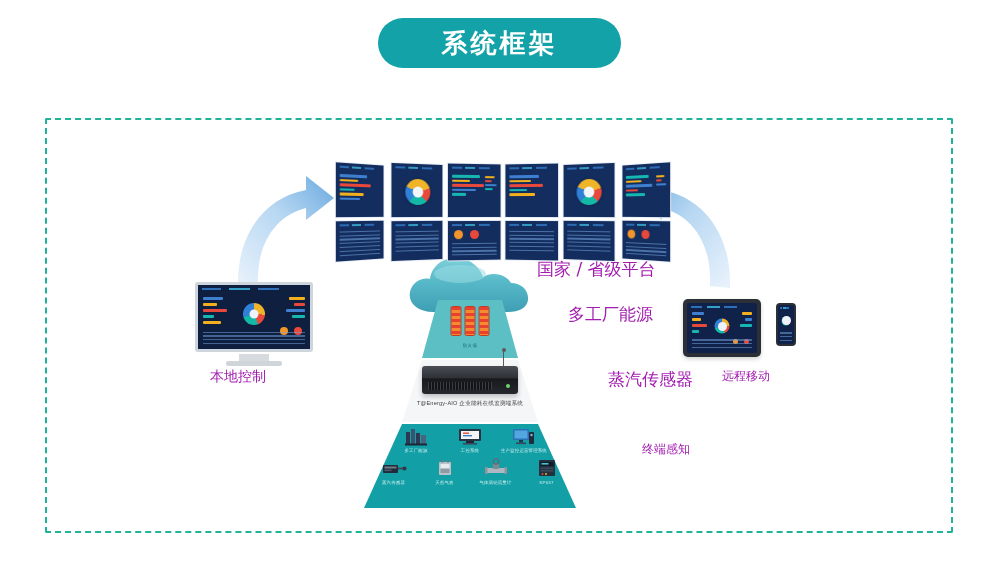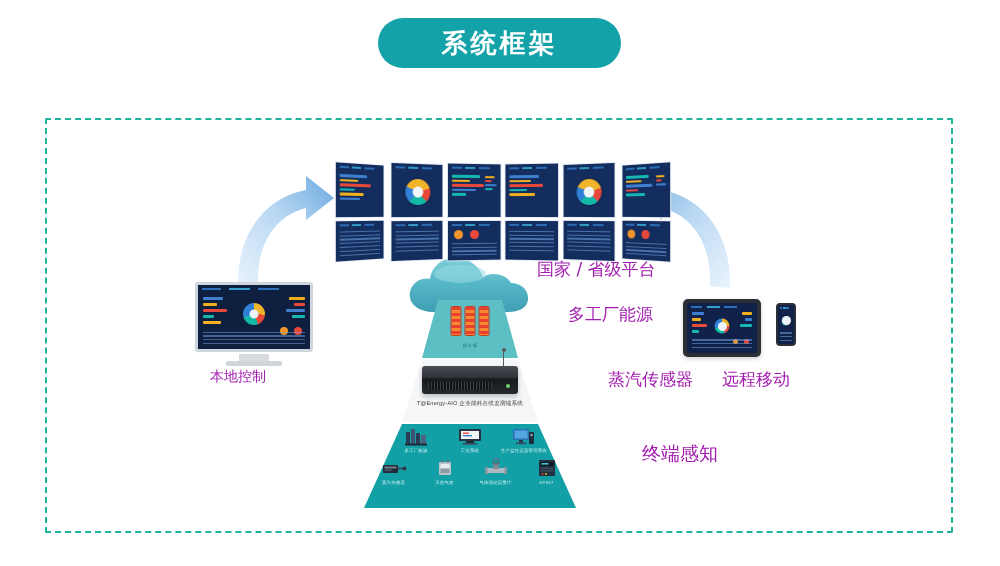--- a/index.html
+++ b/index.html
@@ -136,22 +136,22 @@
   .mini-gauges{position:absolute;right:8px;bottom:14px;display:flex;gap:6px;}
   .mini-gauges b{display:block;width:8px;height:8px;border-radius:50%;}
 
   
   .lbl{position:absolute;color:#a21caf;white-space:nowrap;
        font-family:"DejaVu Sans","Liberation Sans",sans-serif;}
   .lbl-local{left:203px;top:368px;font-size:14px;margin-left:7px;}
   .lbl-natplat{left:537px;top:258px;font-size:17px;}
   .lbl-secure{left:568px;top:303px;font-size:17px;}
   .lbl-net{left:608px;top:368px;font-size:17px;}
-  .lbl-mobile{left:722px;top:368px;font-size:17px;}
-  .lbl-sense{left:642px;top:441px;font-size:19px;}
+  .lbl-mobile{left:722px;top:368px;font-size:12px;}
+  .lbl-sense{left:642px;top:441px;font-size:12px;}
 </style>
 </head>
 <body>
 
 <div class="stage">
 
   <div class="title-pill">
     <span class="t">系统框架</span>
   </div>
 

